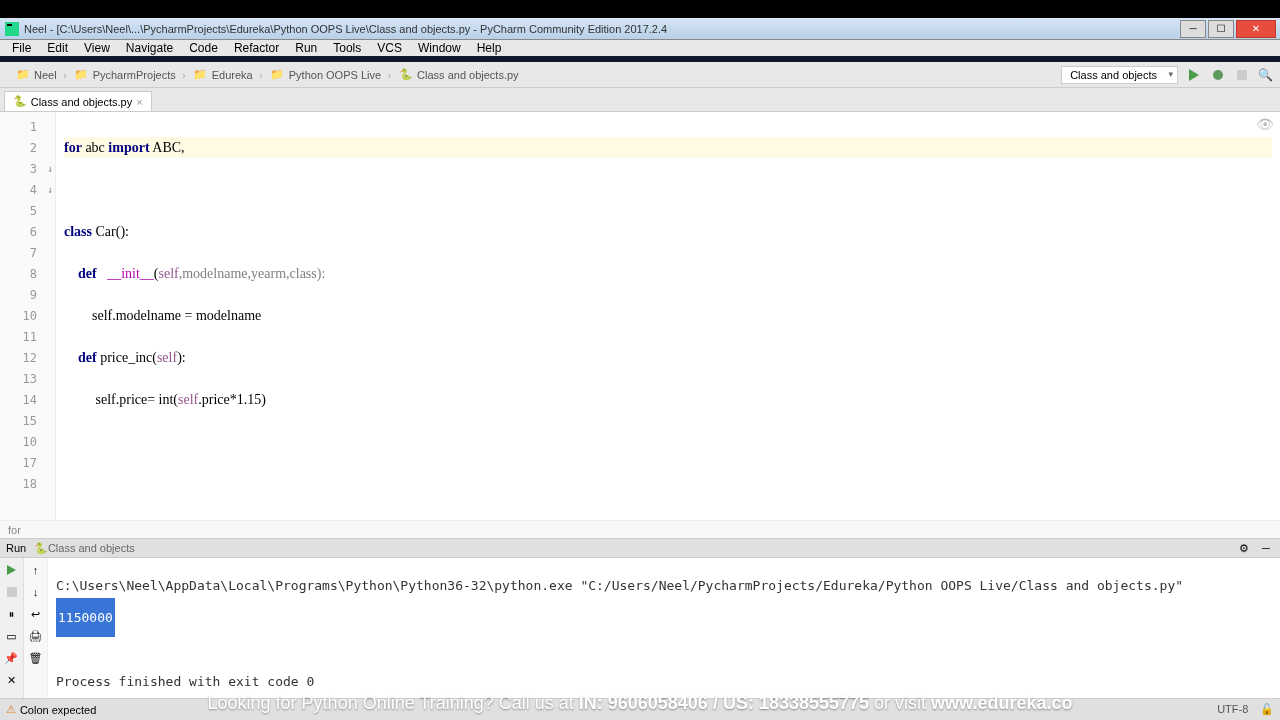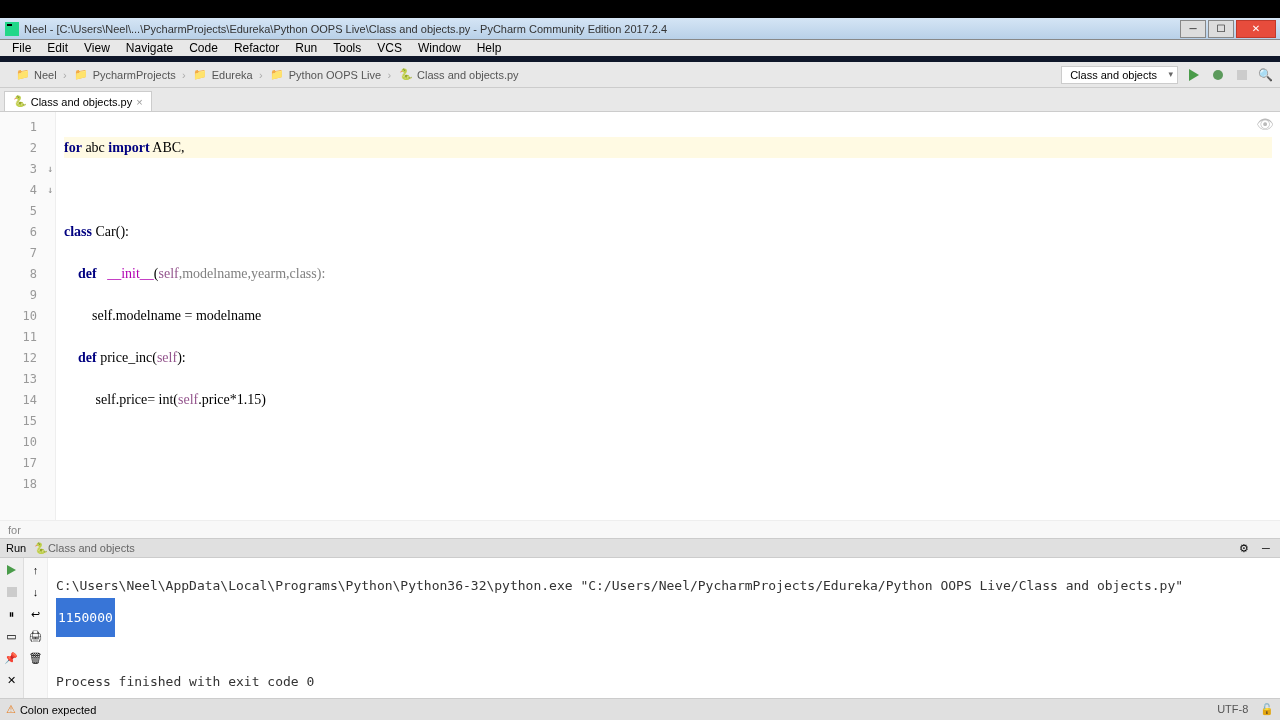--- a/index.html
+++ b/index.html
@@ -241,13 +241,16 @@
     <div class="status-left">
       <span class="warn-icon">⚠</span>
       <span>Colon expected</span>
     </div>
     <div class="status-right">
       <span>UTF-8</span>
       <span>🔓</span>
     </div>
   </div>
 
+  <div class="banner">
+    <span>Looking for Python Online Training? Call us at </span>&nbsp;<strong>IN: 9606058406 / US: 18338555775</strong>&nbsp;<span> or visit </span>&nbsp;<strong>www.edureka.co</strong>
+  </div>
 </div>
 
 </body></html>

